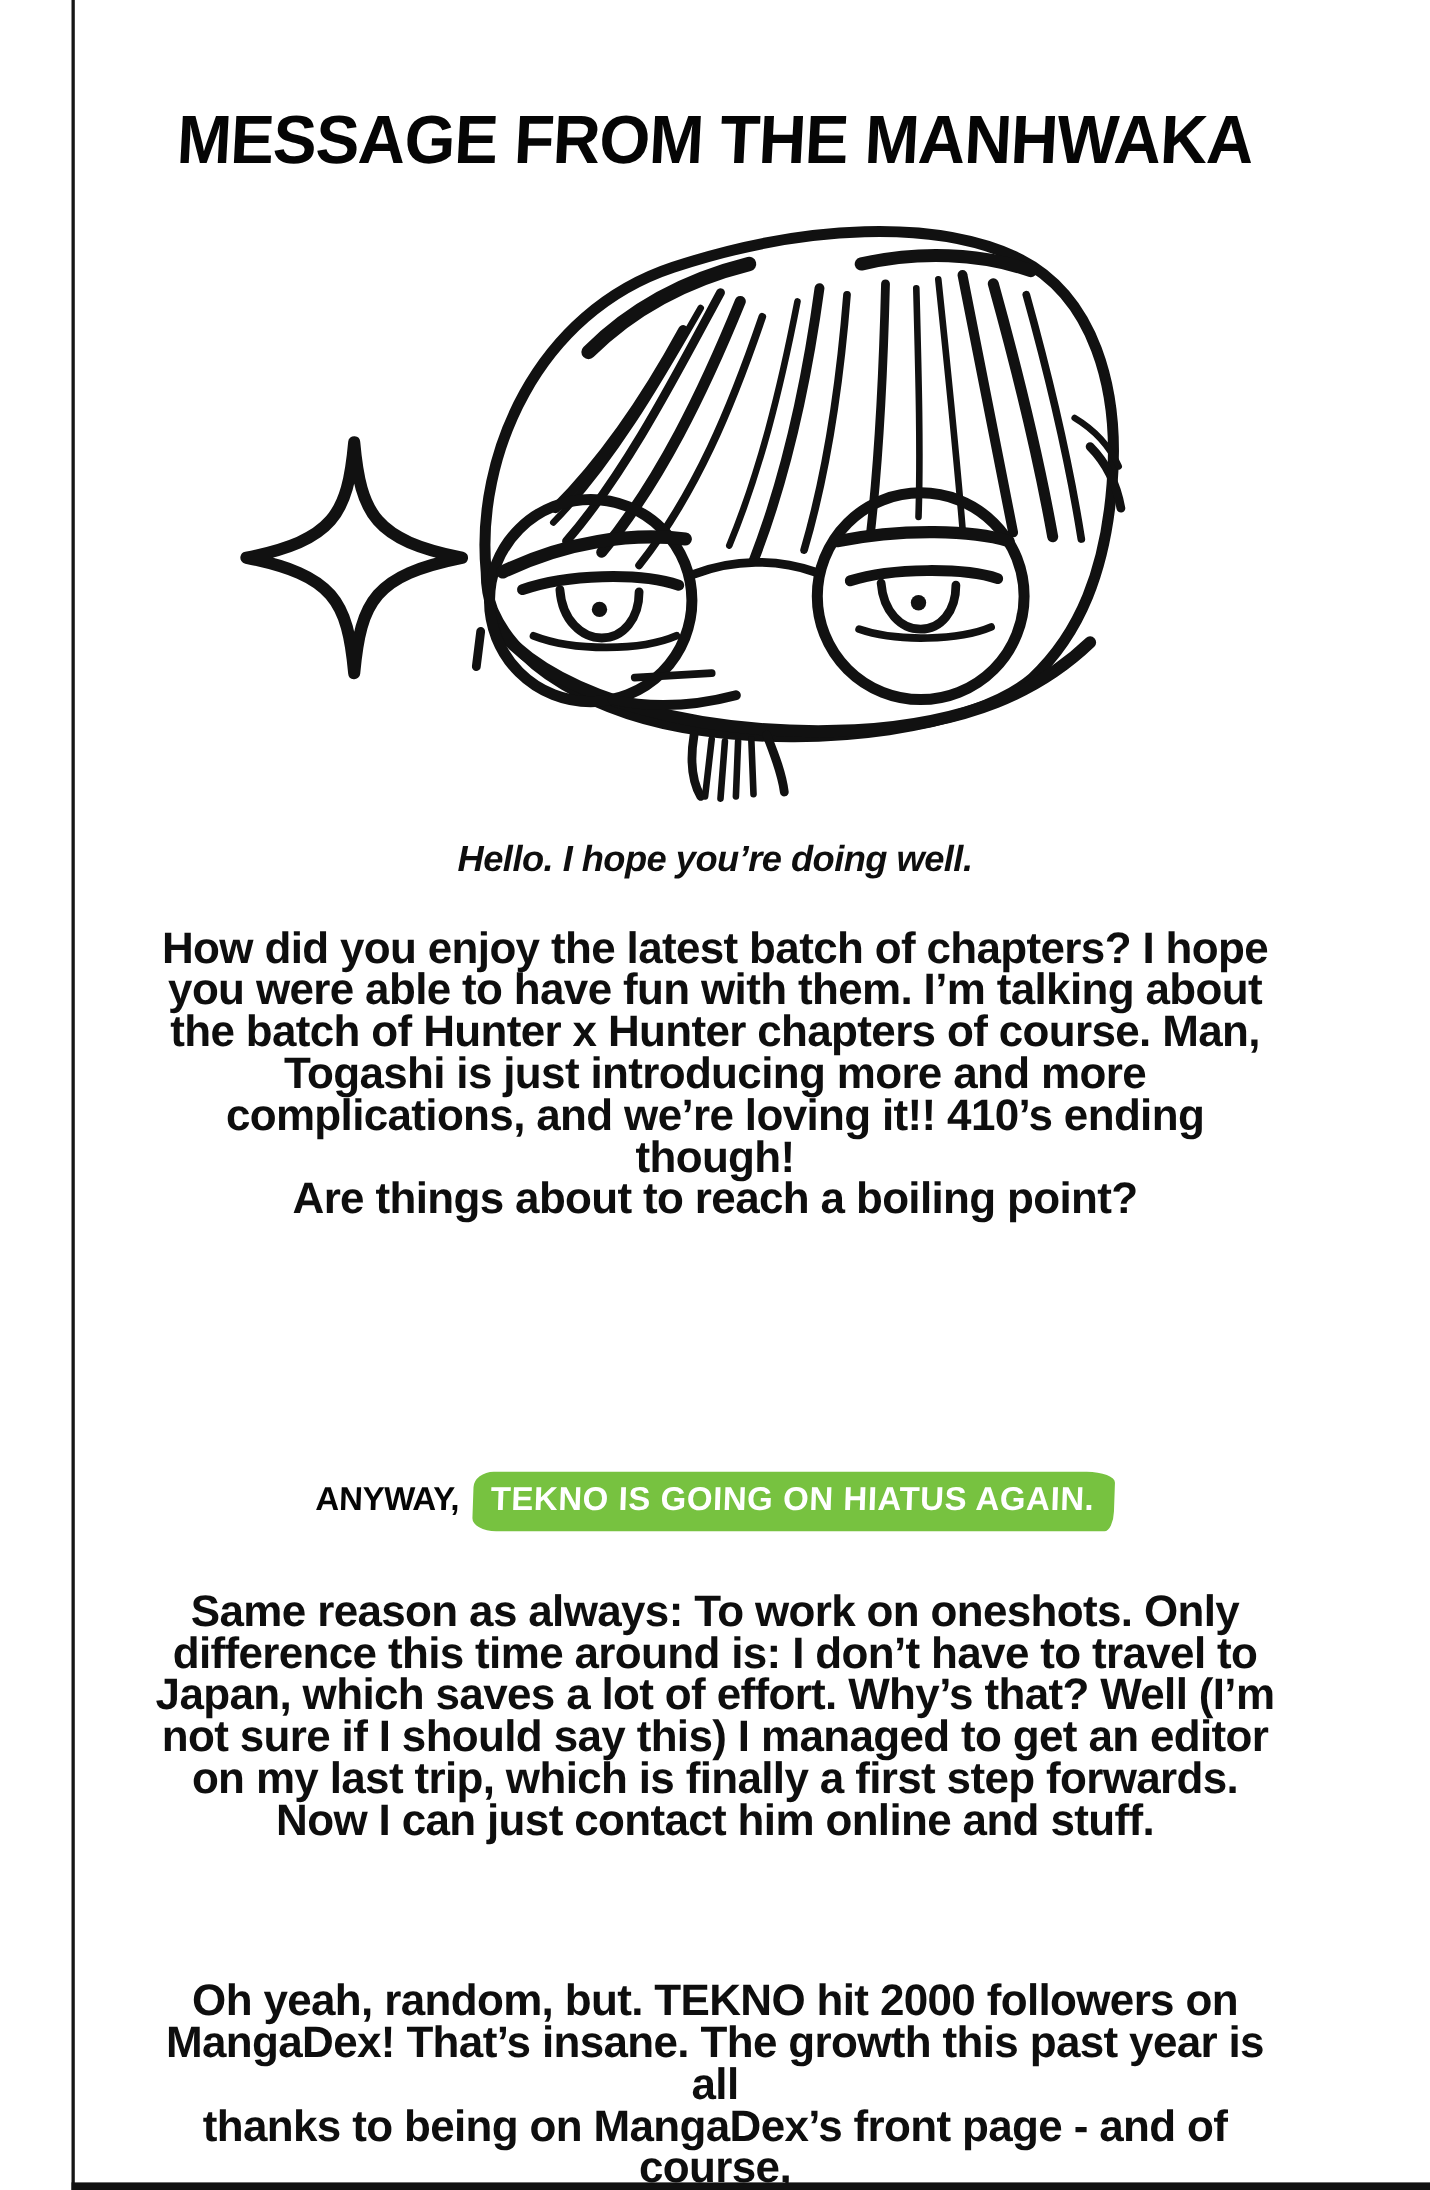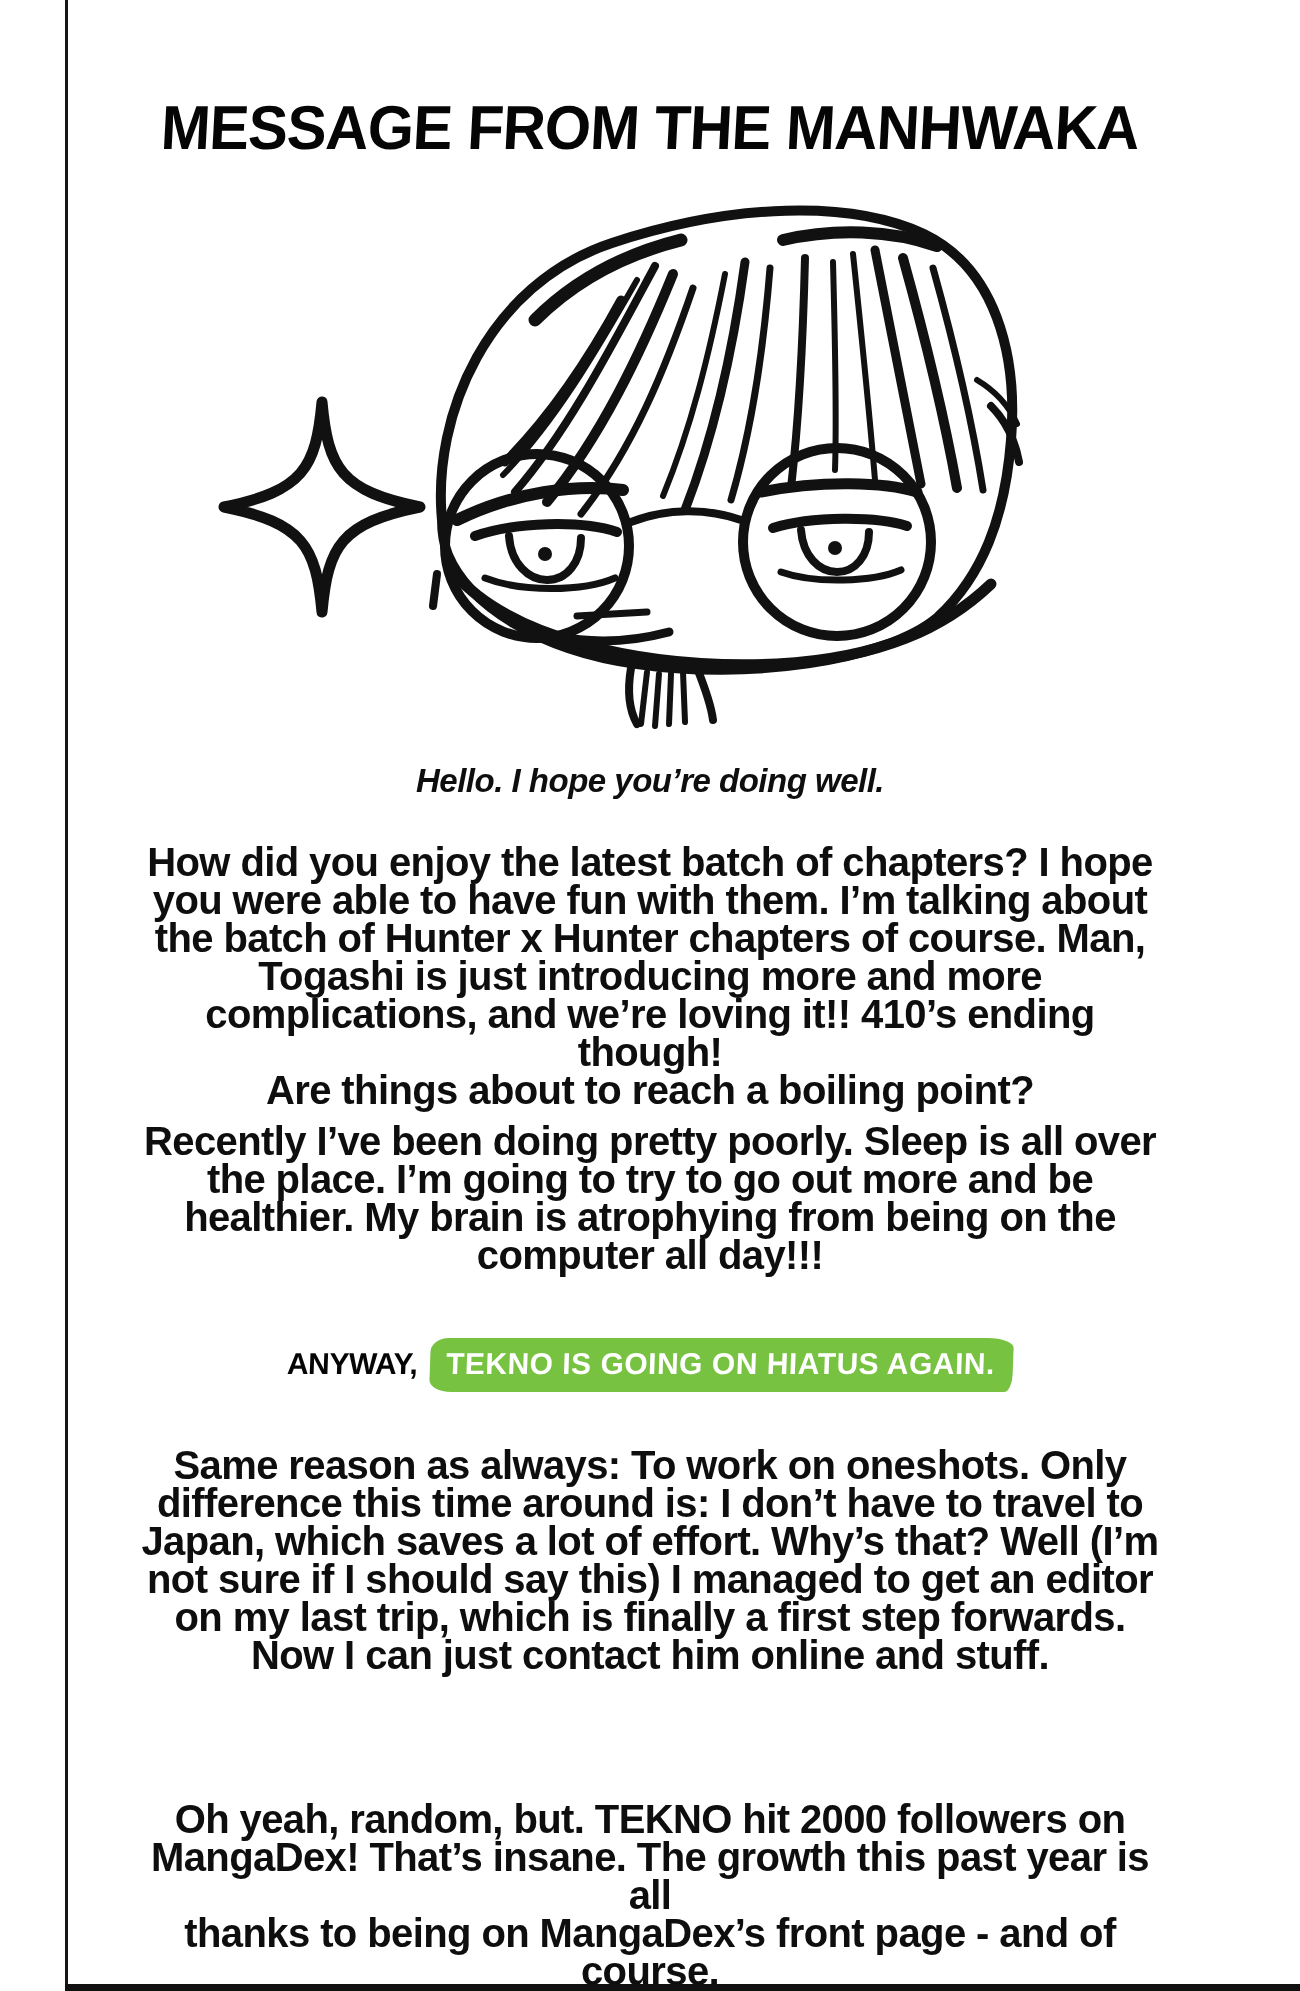--- a/index.html
+++ b/index.html
@@ -139,24 +139,20 @@
 
   <div class="greeting">Hello. I hope you’re doing well.</div>
 
   <div class="para p1">How did you enjoy the latest batch of chapters? I hope
 you were able to have fun with them. I’m talking about
 the batch of Hunter x Hunter chapters of course. Man,
 Togashi is just introducing more and more
 complications, and we’re loving it!! 410’s ending though!
 Are things about to reach a boiling point?</div>
 
-  <div class="para p2">Recently I’ve been doing pretty poorly. Sleep is all over
-the place. I’m going to try to go out more and be
-healthier. My brain is atrophying from being on the
-computer all day!!!</div>
 
   <div class="announcement">
     <span class="anyway">ANYWAY,</span>
     <span class="hl">TEKNO IS GOING ON HIATUS AGAIN.</span>
   </div>
 
   <div class="para p3">Same reason as always: To work on oneshots. Only
 difference this time around is: I don’t have to travel to
 Japan, which saves a lot of effort. Why’s that? Well (I’m
 not sure if I should say this) I managed to get an editor

